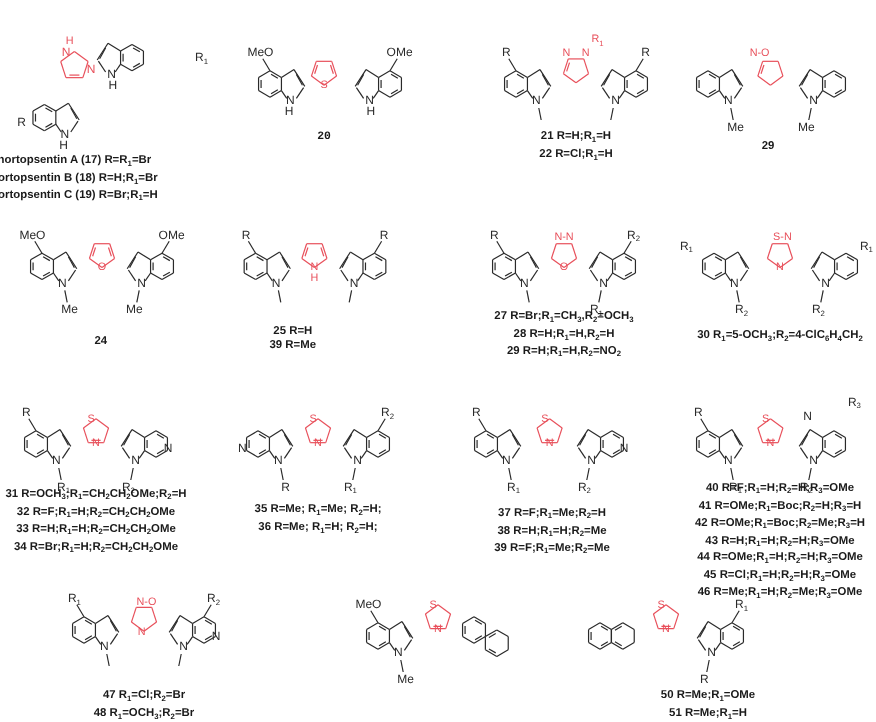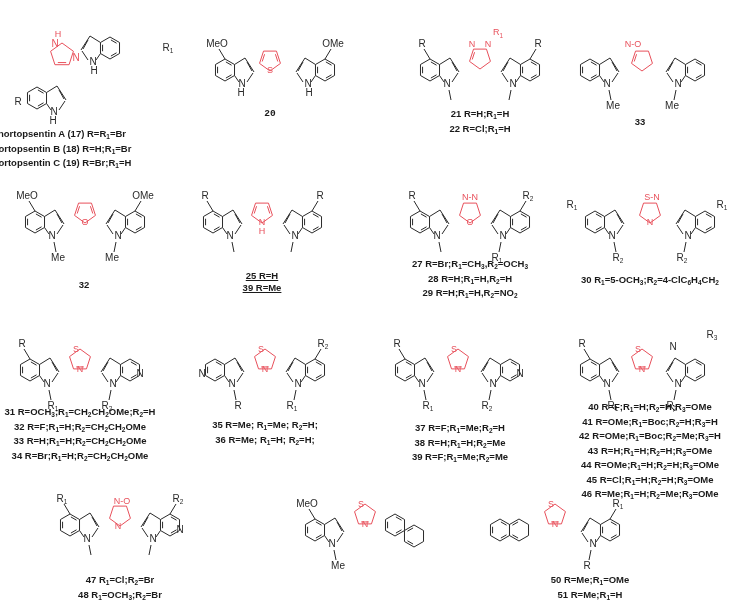--- a/index.html
+++ b/index.html
@@ -715,26 +715,26 @@
       <div>nortopsentin C (19) R=Br;R<sub>1</sub>=H</div>
     </div>
     <div class="cap" style="left: 270px; top: 108px; font-family: Liberation Mono, monospace;">
       <div>20</div>
     </div>
     <div class="cap" style="left: 480px; top: 108px;">
       <div>21 R=H;R<sub>1</sub>=H</div>
       <div>22 R=Cl;R<sub>1</sub>=H</div>
     </div>
     <div class="cap" style="left: 640px; top: 116px;">
-      <div>33</div>
+      <div>29</div>
     </div>
     <div class="cap" style="left: 84px; top: 279px;">
-      <div>32</div>
-    </div>
-    <div class="cap" style="left: 262px; top: 270px; text-decoration: underline;">
+      <div>24</div>
+    </div>
+    <div class="cap" style="left: 244px; top: 270px;">
       <div>25 R=H</div>
       <div>39 R=Me</div>
     </div>
     <div class="cap" style="left: 470px; top: 258px;">
       <div>27 R=Br;R<sub>1</sub>=CH<sub>3</sub>,R<sub>2</sub>=OCH<sub>3</sub></div>
       <div>28 R=H;R<sub>1</sub>=H,R<sub>2</sub>=H</div>
       <div>29 R=H;R<sub>1</sub>=H,R<sub>2</sub>=NO<sub>2</sub></div>
     </div>
     <div class="cap" style="left: 650px; top: 274px;">
       <div>30 R<sub>1</sub>=5-OCH<sub>3</sub>;R<sub>2</sub>=4-ClC<sub>6</sub>H<sub>4</sub>CH<sub>2</sub></div>

